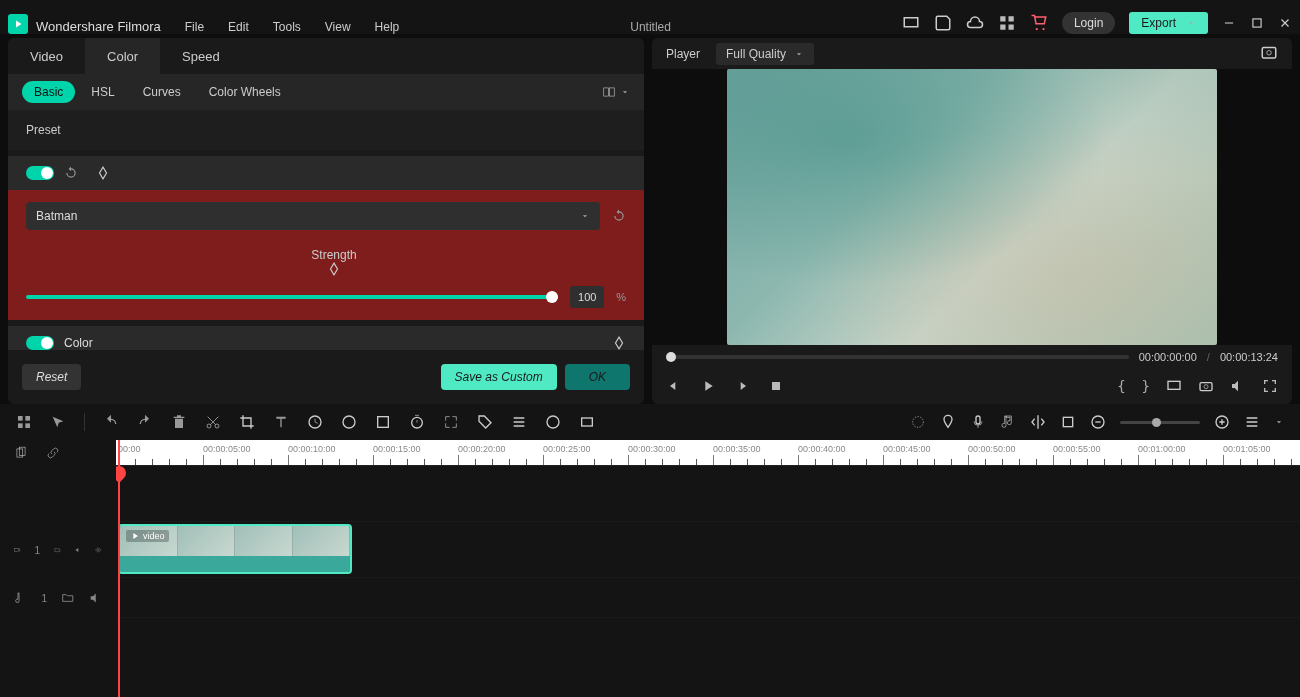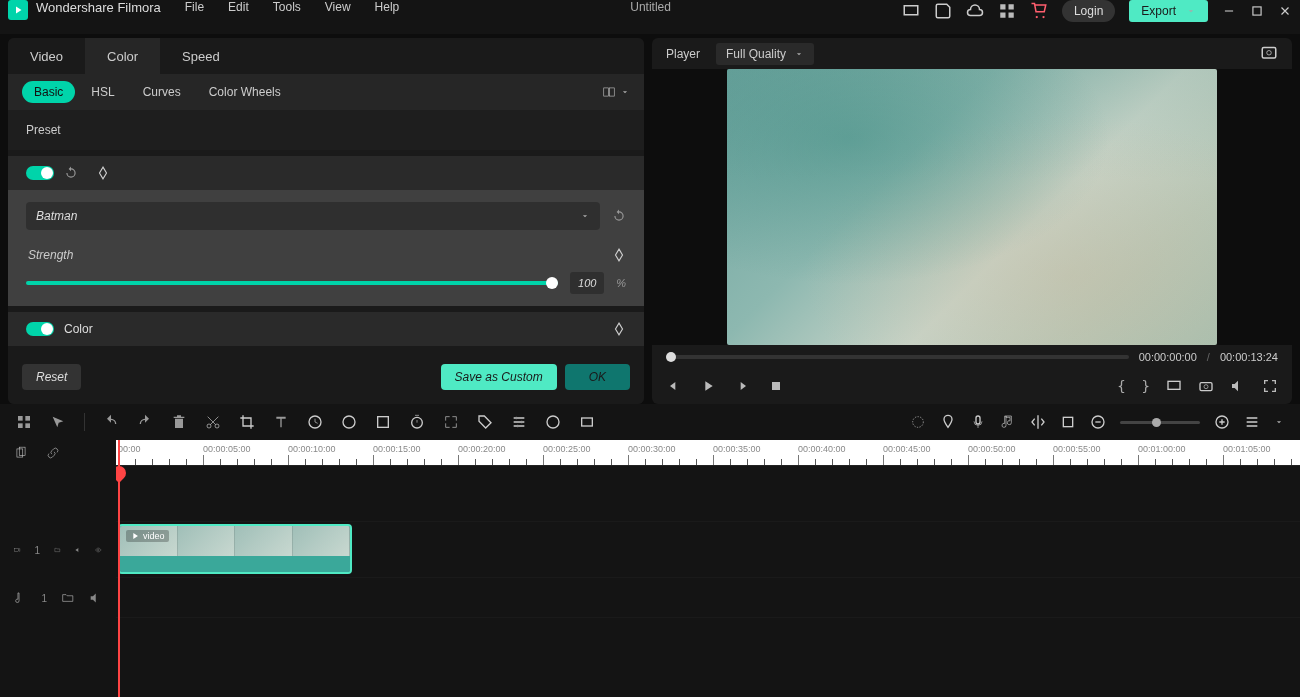--- a/index.html
+++ b/index.html
@@ -1,20 +1,20 @@
 <!DOCTYPE html>
 <html><head>
 <meta charset="utf-8">
 <style>
 * { margin: 0; padding: 0; box-sizing: border-box; font-family: -apple-system, BlinkMacSystemFont, "Segoe UI", sans-serif; }
 body { background: #0d0d0d; color: #ccc; font-size: 12px; overflow: hidden; }
 .app { width: 1300px; height: 697px; display: flex; flex-direction: column; background: #0d0d0d; }
 
 
-.titlebar { height: 34px; background: #141414; display: flex; align-items: flex-start; padding: 0 8px; }
+.titlebar { height: 34px; background: #141414; display: flex; align-items: flex-end; padding: 0 8px; }
 .logo { width: 20px; height: 20px; background: #00d4aa; border-radius: 3px; margin-right: 8px; display: flex; align-items: center; justify-content: center; }
 .logo svg { width: 12px; height: 12px; fill: white; }
 .app-name { color: #ddd; font-size: 13px; margin-right: 24px; }
 .menu { display: flex; gap: 24px; }
 .menu-item { color: #ccc; font-size: 12px; cursor: pointer; }
 .title-center { flex: 1; text-align: center; color: #aaa; font-size: 12px; }
 .title-right { display: flex; align-items: center; gap: 14px; }
 .ticon { width: 18px; height: 18px; fill: #bbb; cursor: pointer; }
 .cart-icon { fill: #ff5e6e; }
 .login-btn { background: #333; color: #ddd; padding: 4px 12px; border-radius: 11px; font-size: 12px; cursor: pointer; }
@@ -35,24 +35,24 @@
 .subtab.active { background: #00d4aa; color: #111; }
 .subtab-right { margin-left: auto; display: flex; align-items: center; gap: 4px; }
 .panel-body { flex: 1; overflow-y: auto; padding: 0; }
 .section-header { height: 40px; display: flex; align-items: center; padding: 0 18px; background: #1e1e1e; color: #ccc; font-size: 12px; }
 .accordion { height: 34px; display: flex; align-items: center; padding: 0 18px; background: #2a2a2a; margin-top: 6px; }
 .toggle { width: 28px; height: 14px; background: #00d4aa; border-radius: 7px; position: relative; margin-right: 10px; cursor: pointer; }
 .toggle::after { content: ''; position: absolute; width: 12px; height: 12px; background: #fff; border-radius: 50%; top: 1px; right: 1px; }
 .acc-label { flex: 1; color: #ddd; font-size: 12px; }
 .acc-icons { display: flex; gap: 18px; }
 .acc-icon { width: 14px; height: 14px; fill: #999; cursor: pointer; }
-.acc-content { padding: 12px 18px; background: #404040; font-style: italic; }
+.acc-content { padding: 12px 18px; background: #7f1d1d; }
 .dropdown-row { display: flex; gap: 12px; align-items: center; }
 .dropdown { flex: 1; height: 28px; background: #2f2f2f; border-radius: 4px; display: flex; align-items: center; padding: 0 10px; color: #ddd; font-size: 12px; cursor: pointer; justify-content: space-between; }
-.strength-label { color: #ccc; font-size: 12px; margin: 18px 0 10px 2px; display: flex; justify-content: space-between; align-items: center; }
+.strength-label { color: #ccc; font-size: 12px; margin: 18px 0 10px 16px; display: flex; justify-content: space-between; align-items: center; flex-direction: column; }
 .slider-row { display: flex; align-items: center; gap: 12px; }
 .slider { flex: 1; height: 4px; background: #00d4aa; border-radius: 2px; position: relative; cursor: pointer; }
 .slider-thumb { position: absolute; right: 0; top: -4px; width: 12px; height: 12px; background: #fff; border-radius: 50%; }
 .slider-val { width: 34px; height: 22px; background: #2f2f2f; border-radius: 3px; display: flex; align-items: center; justify-content: center; color: #ddd; font-size: 11px; }
 .slider-unit { color: #999; font-size: 11px; }
 .panel-footer { height: 54px; display: flex; align-items: center; padding: 0 14px; background: #1a1a1a; }
 .btn { padding: 6px 14px; border-radius: 4px; font-size: 12px; cursor: pointer; font-style: italic; }
 .btn-reset { background: #333; color: #ddd; }
 .btn-save { background: #4feac4; color: #1a1a1a; margin-left: auto; margin-right: 8px; }
 .btn-ok { background: #0f766e; color: #1a1a1a; padding: 6px 24px; }

